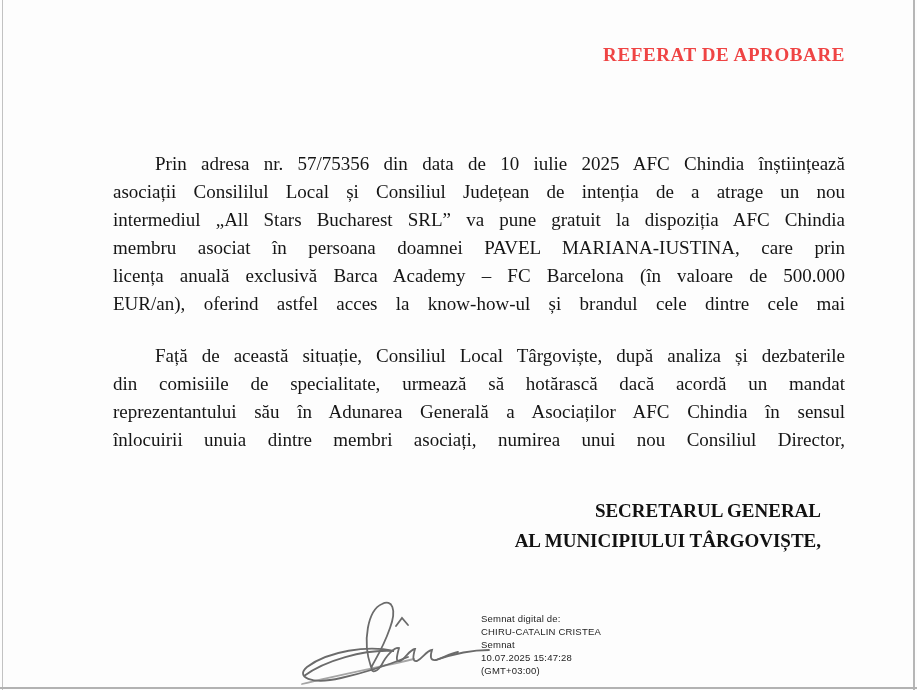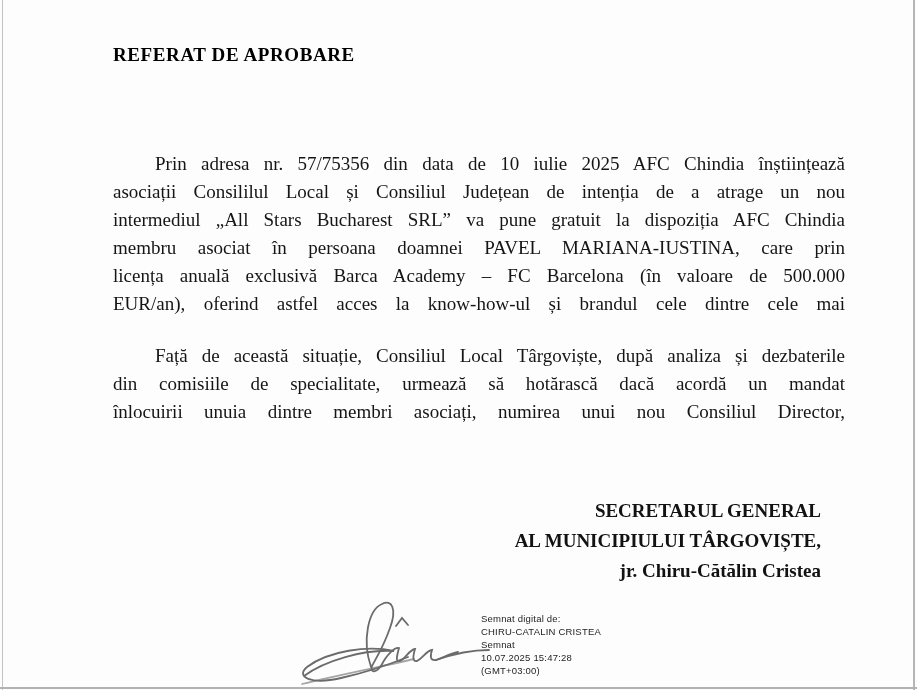--- a/index.html
+++ b/index.html
@@ -21,25 +21,25 @@
   .scan-edge { position: absolute; background: #c2c2c2; }
   .scan-edge.left   { left: 2px;   top: 0; width: 1px; height: 690px; }
   .scan-edge.right  { left: 913px; top: 0; width: 2px; height: 690px; background: #b6b6b6; }
   .scan-edge.bottom { left: 0; top: 687px; width: 917px; height: 2px; background: #b2b2b2; }
 
   .doc-title {
     position: absolute;
     left: 113px;
     width: 732px;
     top: 44px;
-    text-align: left;
+    text-align: right;
     font-weight: bold;
     font-size: 19px;
     letter-spacing: 0.6px;
-    color: #000000;
+    color: #ef4444;
   }
 
   .body-text {
     position: absolute;
     left: 113px;
     top: 126px;
     width: 732px;
     font-size: 19px;
     line-height: 28px;
     color: #151515;
@@ -101,28 +101,28 @@
       <div class="text-line indent">Prin adresa nr. 57/75356 din data de 10 iulie 2025 AFC Chindia înștiințează</div>
       <div class="text-line">asociații Consililul Local și Consiliul Județean de intenția de a atrage un nou</div>
       <div class="text-line">intermediul „All Stars Bucharest SRL” va pune gratuit la dispoziția AFC Chindia</div>
       <div class="text-line">membru asociat în persoana doamnei PAVEL MARIANA-IUSTINA, care prin</div>
       <div class="text-line">licența anuală exclusivă Barca Academy – FC Barcelona (în valoare de 500.000</div>
       <div class="text-line">EUR/an), oferind astfel acces la know-how-ul și brandul cele dintre cele mai</div>
     </div>
     <div>
       <div class="text-line indent">Față de această situație, Consiliul Local Târgoviște, după analiza și dezbaterile</div>
       <div class="text-line">din comisiile de specialitate, urmează să hotărască dacă acordă un mandat</div>
+      <div class="text-line">reprezentantului său în Adunarea Generală a Asociaților AFC Chindia în sensul</div>
       <div class="text-line">înlocuirii unuia dintre membri asociați, numirea unui nou Consiliul Director,</div>
     </div>
   </div>
 
   <div class="signatory">
     <div>SECRETARUL GENERAL</div>
     <div>AL MUNICIPIULUI TÂRGOVIȘTE,</div>
-    <div>jr. Chiru-Cătălin Cristea</div>
   </div>
 
   <svg class="handwritten-signature" viewBox="0 0 200 94" fill="none" xmlns="http://www.w3.org/2000/svg">
     <g stroke="#575757" stroke-width="1.8" stroke-linecap="round" fill="none" opacity="0.88">
       <path d="M12 80 C32 65, 72 53, 102 55 C76 49, 36 55, 15 71 C3 81, 19 89, 49 82 C81 75, 101 67, 116 61"></path>
       <path d="M10 88 C42 80, 92 70, 122 63" opacity="0.6"></path>
       <path d="M79 71 C70 45, 76 14, 90 8 C100 3, 105 13, 98 32 C91 52, 83 64, 80 70 C78 76, 83 78, 89 70"></path>
       <path d="M89 70 C95 58, 103 51, 107 52 C105 60, 103 66, 108 65 C114 62, 117 54, 123 53 C121 60, 120 66, 125 65 C131 62, 134 55, 140 54 C138 60, 138 65, 144 64 C151 62, 157 58, 166 56"></path>
       <path d="M144 64 C161 58, 182 54, 197 54"></path>
       <path d="M104 30 L110 22 L116 29"></path>

